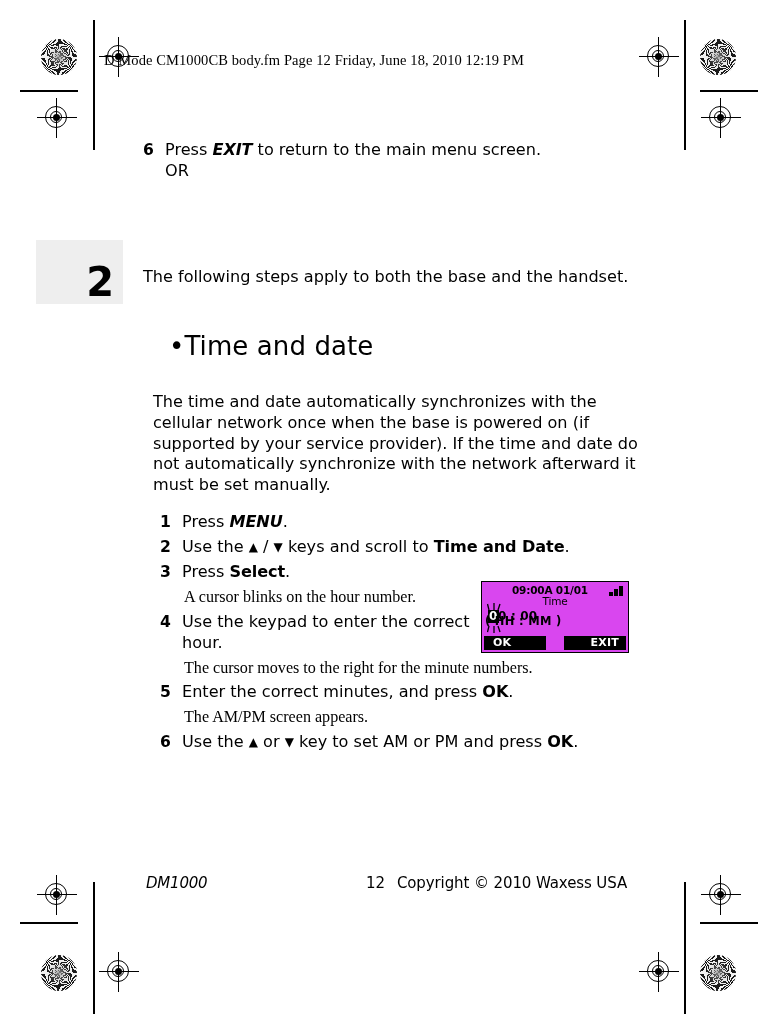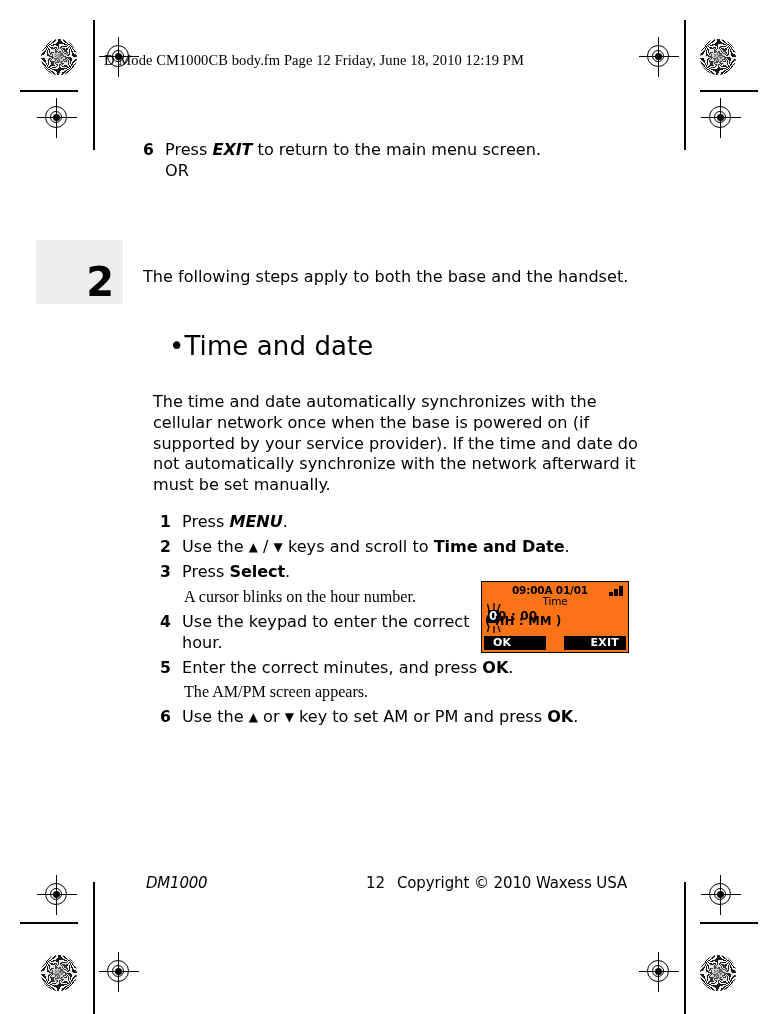--- a/index.html
+++ b/index.html
@@ -186,21 +186,21 @@
   .narrow2 { width: 292px; }
 
   
   .lcd {
     position: absolute;
     left: 481px;
     top: 581px;
     width: 148px;
     height: 72px;
     border: 1.6px solid #000;
-    background: #f97316;
+    background: #d946ef;
     box-sizing: border-box;
     font-family: "DejaVu Sans", sans-serif;
   }
   .lcd-statusbar {
     position: absolute;
     left: 0; right: 0; top: 2px;
     height: 13px;
   }
   .lcd-clock {
     position: absolute;
@@ -436,20 +436,21 @@
     <span>Press </span><span class="lcdfont">Select</span><span>.</span>
   </div>
 
   <div class="sub narrow">A cursor blinks on the hour number.</div>
 
   <div class="step">
     <span class="num">4</span>
     <div class="narrow2">Use the keypad to enter the correct hour.</div>
   </div>
 
+  <div class="sub">The cursor moves to the right for the minute numbers.</div>
 
   <div class="step">
     <span class="num">5</span>
     <span>Enter the correct minutes, and press </span><span class="lcdfont">OK</span><span>.</span>
   </div>
 
   <div class="sub">The AM/PM screen appears.</div>
 
   <div class="step">
     <span class="num">6</span>

